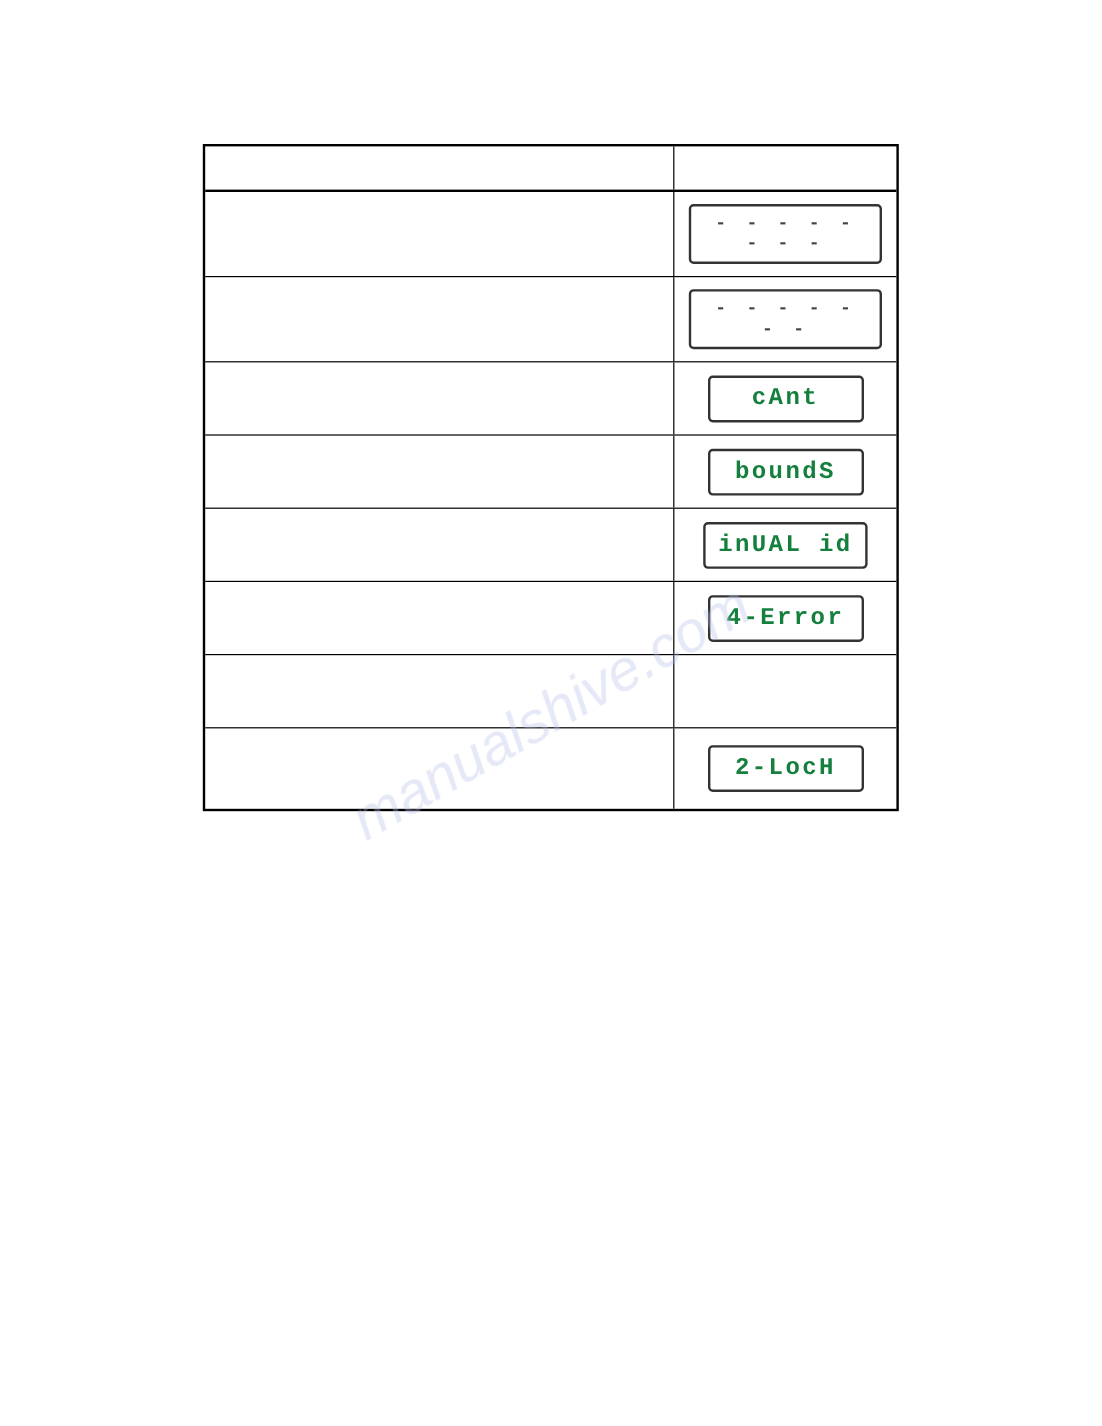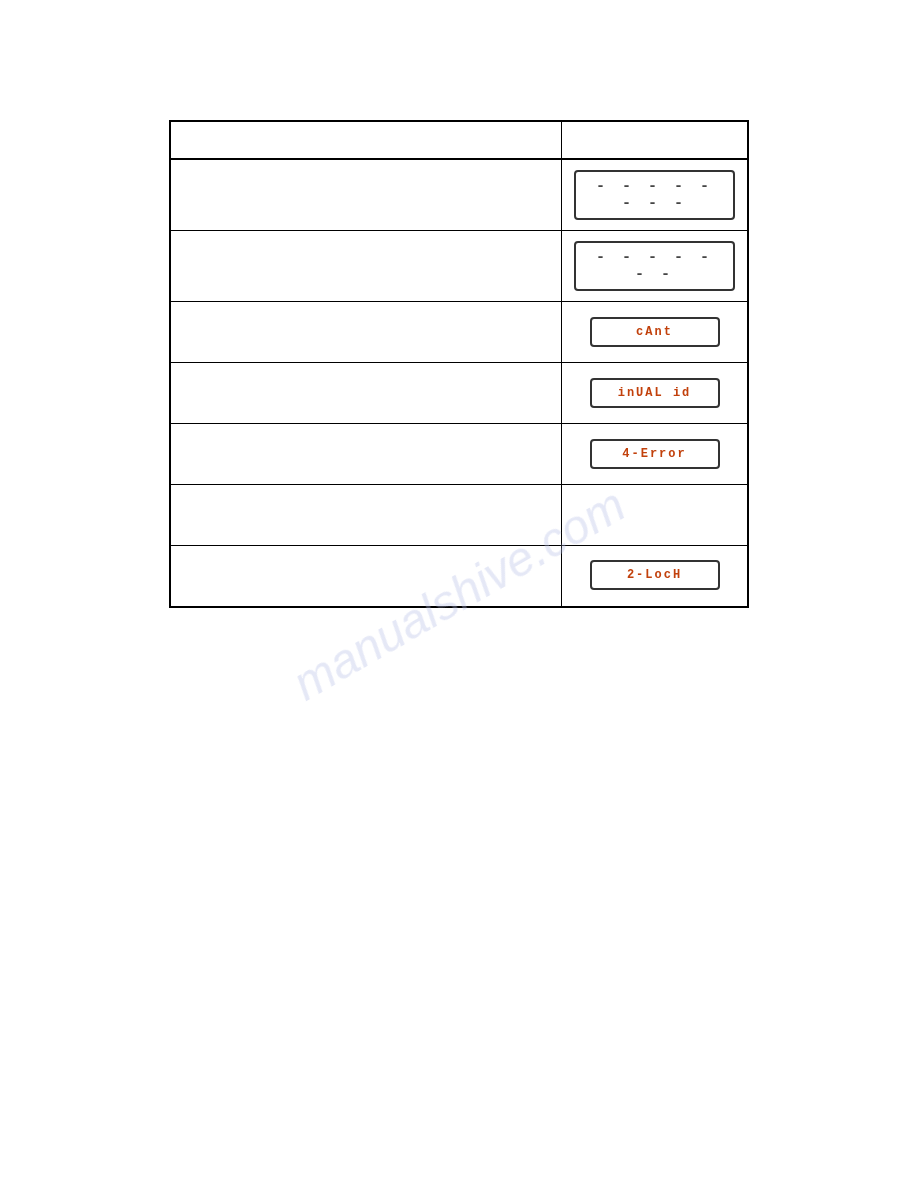--- a/index.html
+++ b/index.html
@@ -64,27 +64,27 @@
       align-items: center;
       justify-content: center;
       gap: 8px;
     }
 
     .display-box {
       border: 2px solid #333;
       border-radius: 4px;
       padding: 6px 10px;
       font-family: 'Courier New', monospace;
-      font-size: 12px;
+      font-size: 20px;
       font-weight: bold;
       letter-spacing: 2px;
       min-width: 130px;
       text-align: center;
       background: #ffffff;
-      color: #c2410c;
+      color: #15803d;
     }
 
     .display-box.dashes {
       letter-spacing: 4px;
       font-size: 15px;
       color: #444;
     }
 
     .last-row .right-cell {
       padding: 14px 12px;
@@ -131,20 +131,26 @@
     </div>
   </div>
 
   <div class="table-row">
     <div class="left-cell"></div>
     <div class="right-cell">
       <div class="display-box">cAnt</div>
     </div>
   </div>
 
+  <div class="table-row">
+    <div class="left-cell"></div>
+    <div class="right-cell">
+      <div class="display-box">boundS</div>
+    </div>
+  </div>
 
   <div class="table-row">
     <div class="left-cell"></div>
     <div class="right-cell">
       <div class="display-box">inUAL id</div>
     </div>
   </div>
 
   <div class="table-row">
     <div class="left-cell"></div>

